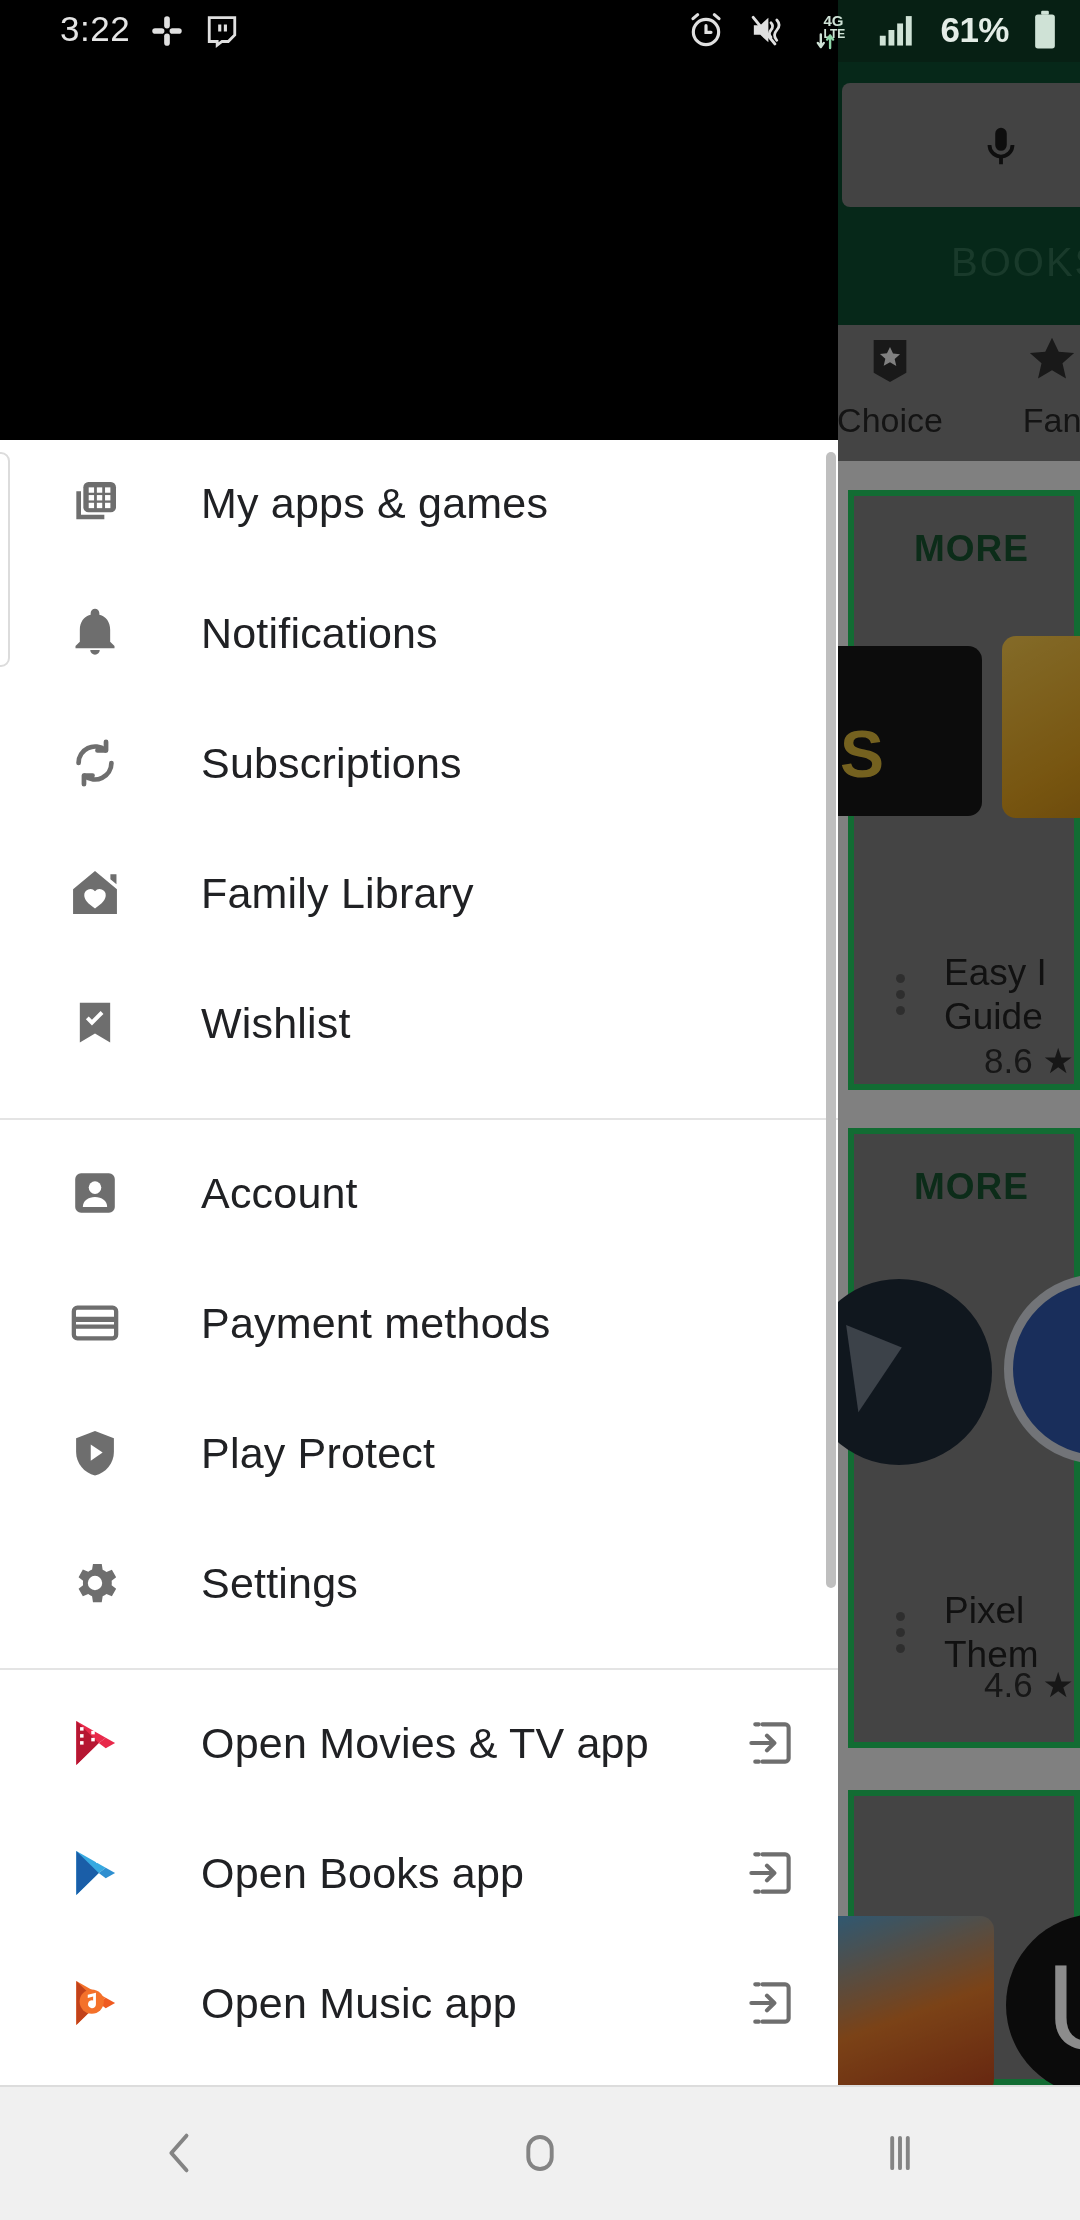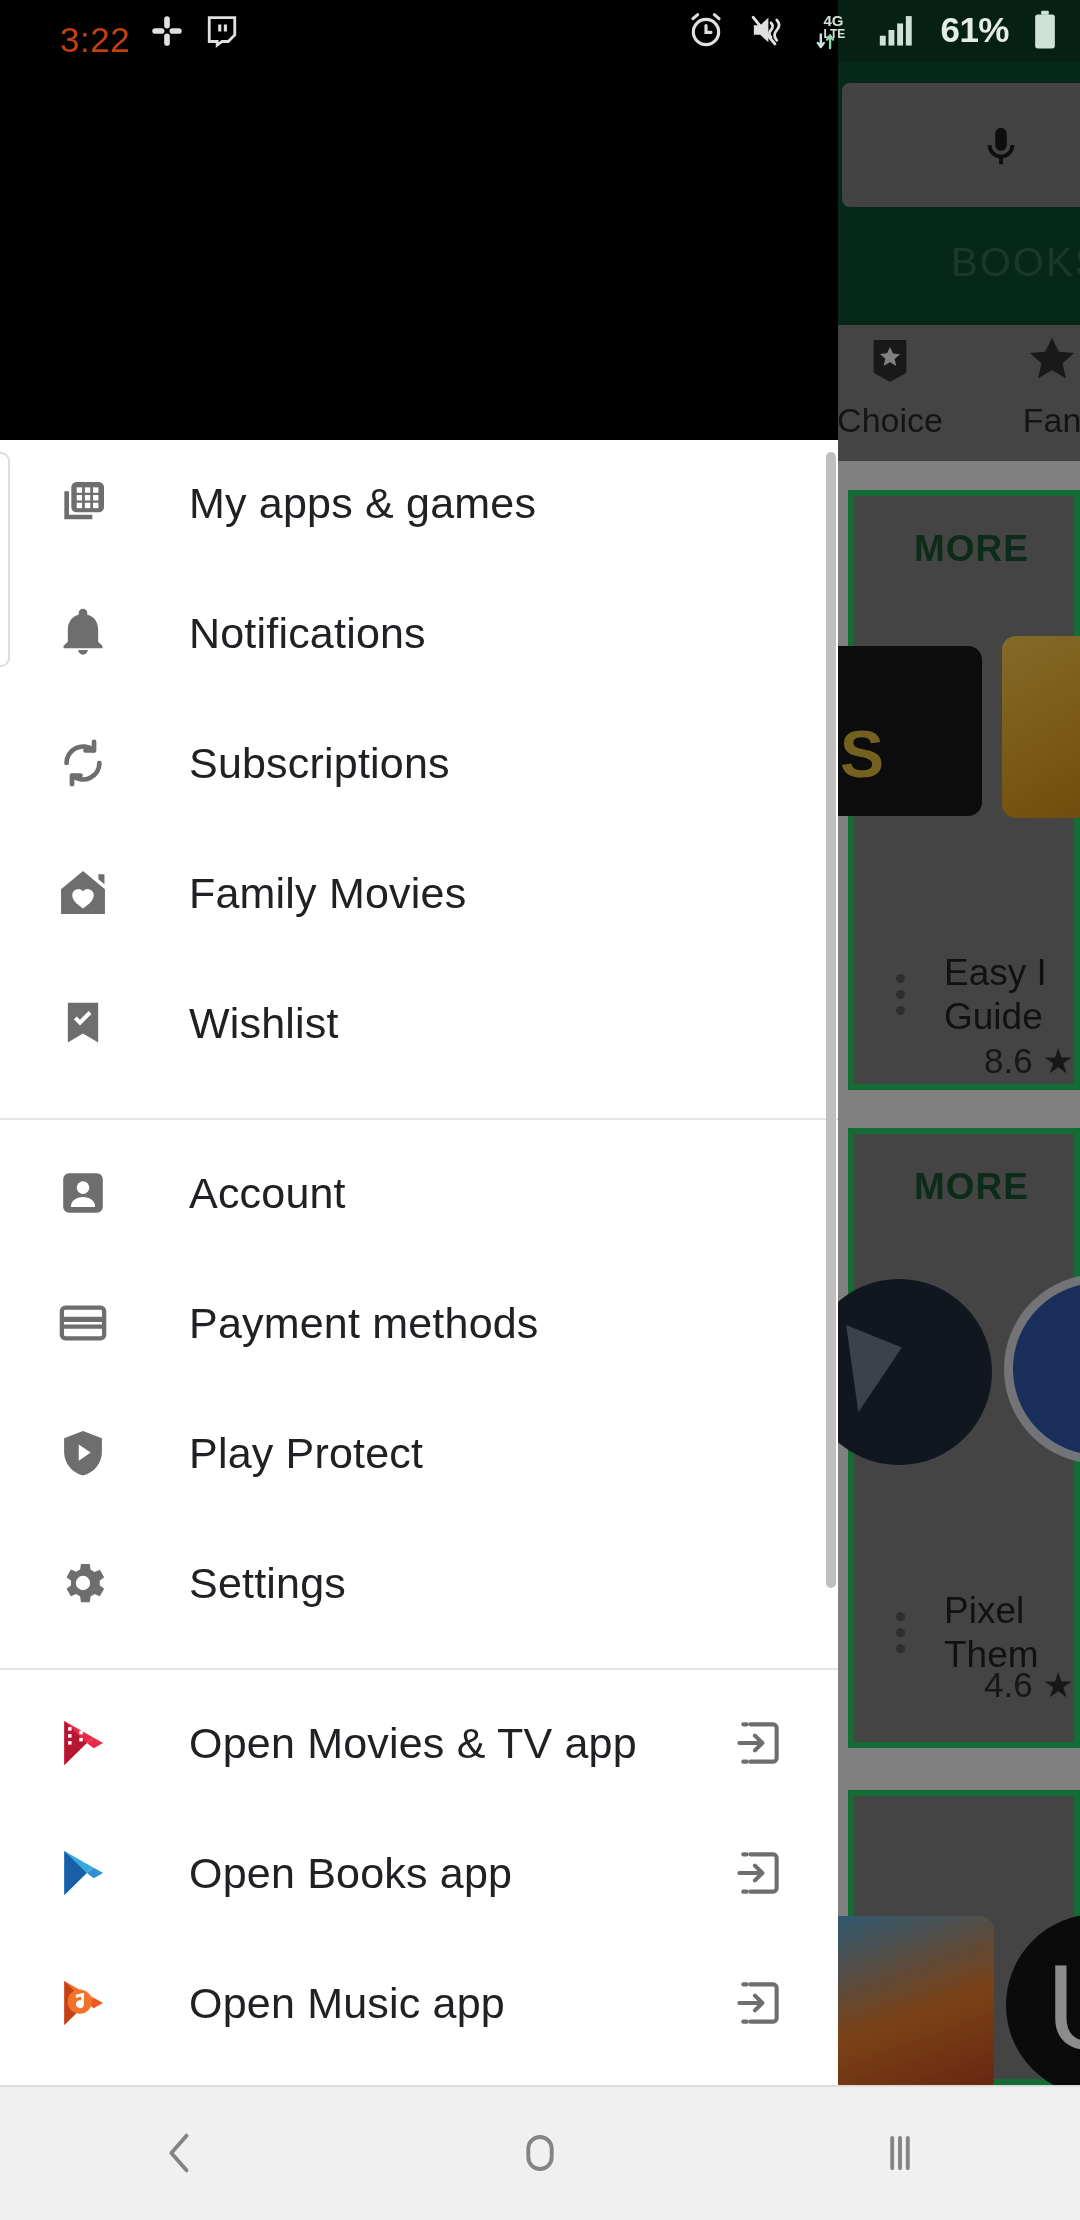--- a/index.html
+++ b/index.html
@@ -111,22 +111,22 @@
   
   #statusbar {
     position: absolute; top: 0; left: 0; width: 1080px; height: 62px;
     z-index: 40;
     pointer-events: none;
   }
   .sb-left-bg {
     position: absolute; top: 0; left: 0; width: 838px; height: 62px; background: #000;
   }
   .sb-time {
-    position: absolute; left: 60px; top: 20px;
-    color: #c2410c; font-size: 35px; letter-spacing: 0.5px;
+    position: absolute; left: 60px; top: 9px;
+    color: #e5e5e5; font-size: 35px; letter-spacing: 0.5px;
   }
   .sb-ico { position: absolute; top: 14px; }
   .sb-ico svg { display: block; }
   .sb-slack  { left: 150px; }
   .sb-twitch { left: 205px; }
   .sb-dots   { left: 262px; top: 32px; }
   .sb-dots i { display:inline-block; width: 9px; height: 9px; border-radius: 50%; background:#dcdcdc; margin-right:6px; }
   .sb-dots .bar { display:inline-block; width:3px; height:24px; background:#dcdcdc; vertical-align: -7px; }
   .sb-right { position: absolute; right: 22px; top: 9px; display: flex; align-items: center; gap: 23px; }
   .sb-right svg { display: block; }
@@ -147,21 +147,21 @@
     overflow: hidden;
   }
   .drawer-edge {
     position: absolute; top: 452px; left: -8px; width: 18px; height: 215px;
     border: 2px solid #dcdcdc; border-radius: 14px;
     z-index: 26;
     background: transparent;
   }
 
   .menu-row {
-    position: absolute; left: 4px; width: 768px; height: 126px;
+    position: absolute; left: 16px; width: 768px; height: 126px;
     display: flex; align-items: center;
   }
   .menu-icon {
     position: absolute; left: 48px; width: 62px; height: 62px;
     display: flex; align-items: center; justify-content: center;
   }
   .menu-icon svg { display: block; }
   .menu-label {
     position: absolute; left: 185px;
     font-size: 43px; color: #202124; letter-spacing: 0.2px;
@@ -319,21 +319,21 @@
       <span class="menu-label">Subscriptions</span>
     </div>
 
     <div class="menu-row" style="top:390px">
       <span class="menu-icon">
         <svg width="56" height="56" viewBox="0 0 24 24" fill="#6e6e6e">
           <path d="M12 2.6 2.6 10.4V21h18.8V10.4zM18.6 4h2.6v4.2l-2.6-2.1z"></path>
           <path d="M12 18.6c-3.2-2.1-4.6-3.8-4.6-5.6a2.6 2.6 0 0 1 4.6-1.7 2.6 2.6 0 0 1 4.6 1.7c0 1.8-1.4 3.5-4.6 5.6z" fill="#ffffff"></path>
         </svg>
       </span>
-      <span class="menu-label">Family Movies</span>
+      <span class="menu-label">Family Library</span>
     </div>
 
     <div class="menu-row" style="top:520px">
       <span class="menu-icon">
         <svg width="52" height="52" viewBox="0 0 24 24" fill="#6e6e6e">
           <path d="M5 2.6h14V21l-7-4.2L5 21z"></path>
           <path d="M10.6 13.1 7.8 10.3l1.3-1.3 1.5 1.5 4-4 1.3 1.3z" fill="#ffffff"></path>
         </svg>
       </span>
       <span class="menu-label">Wishlist</span>

